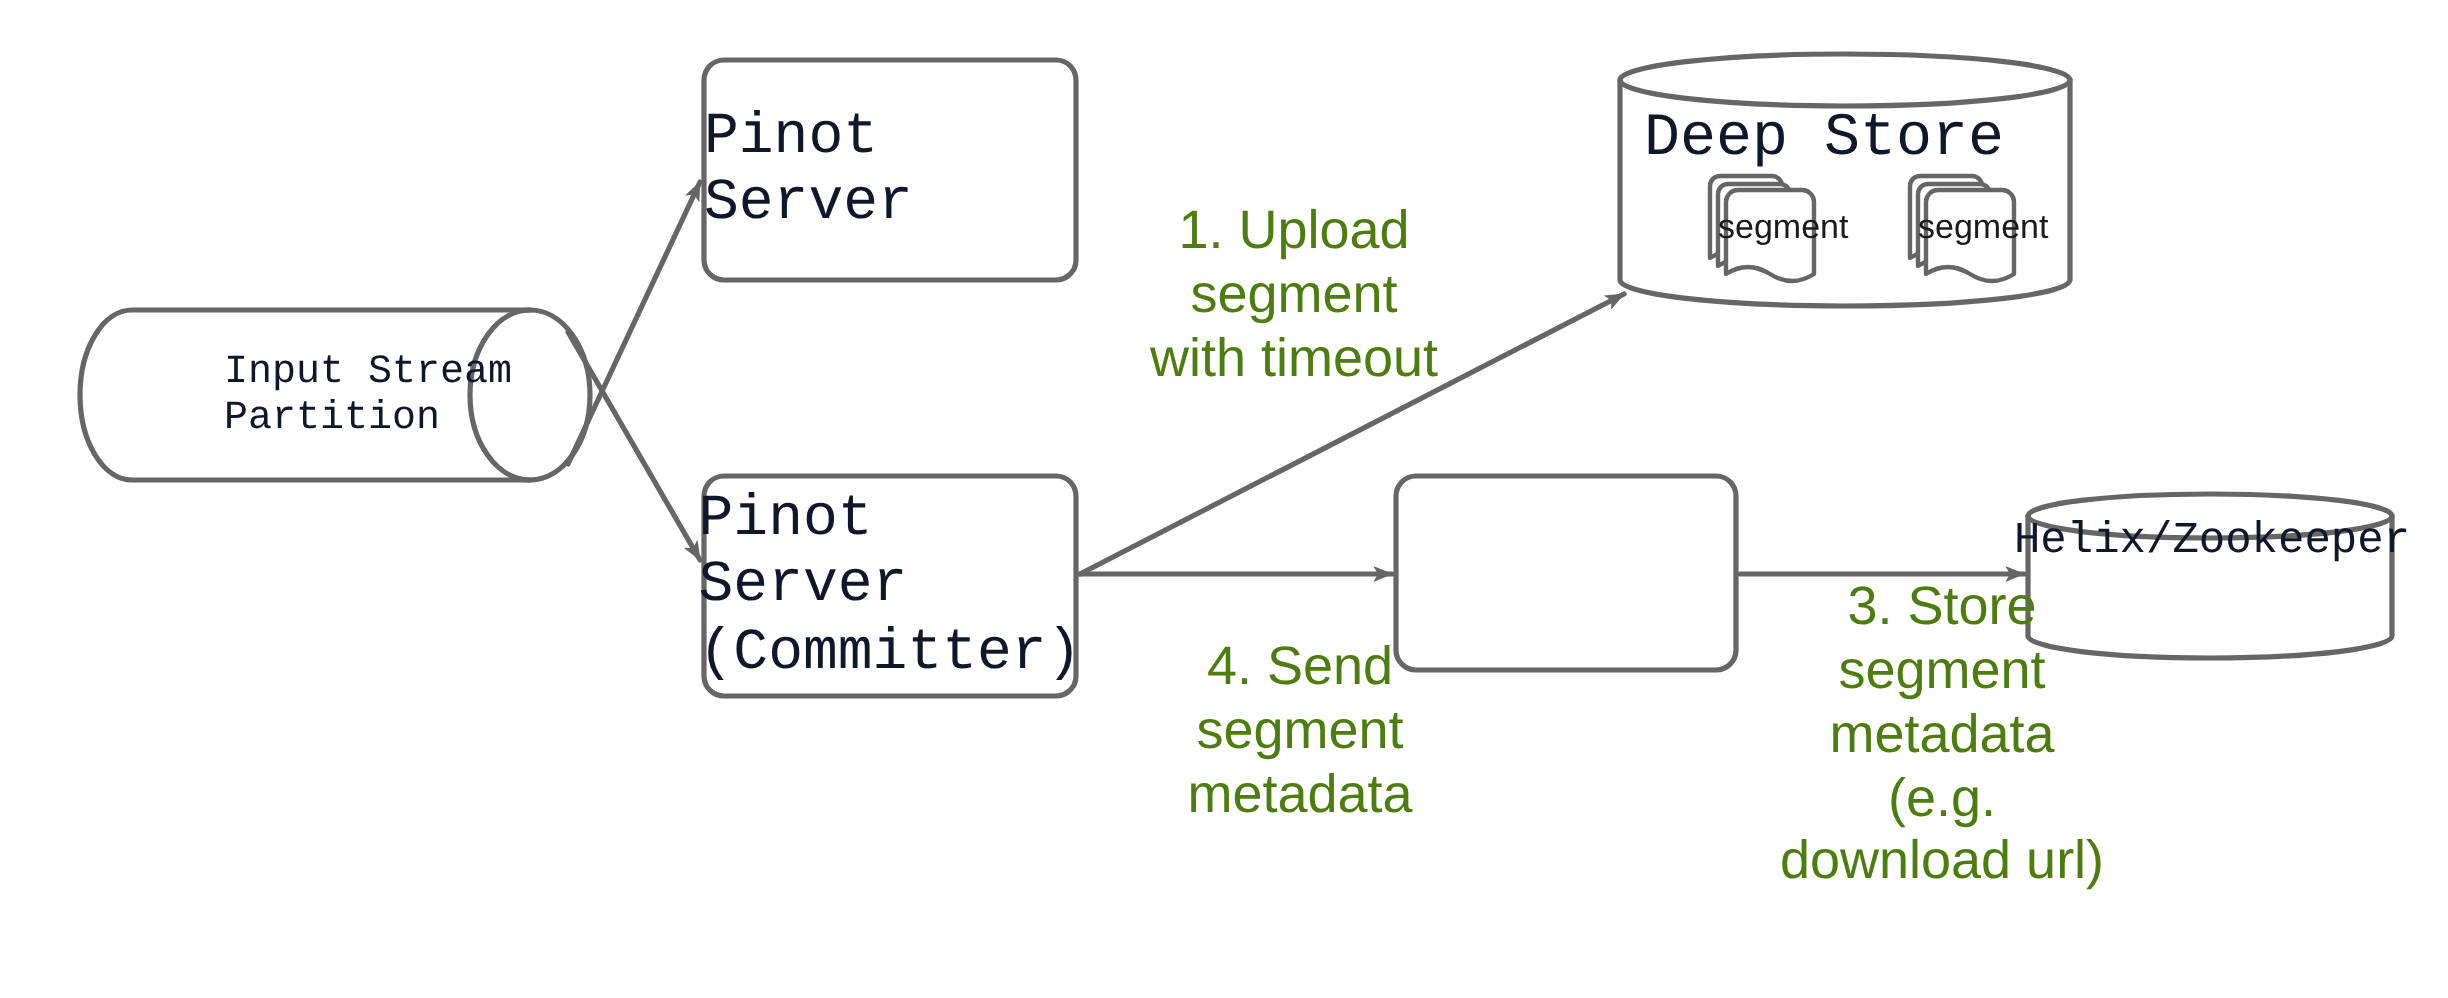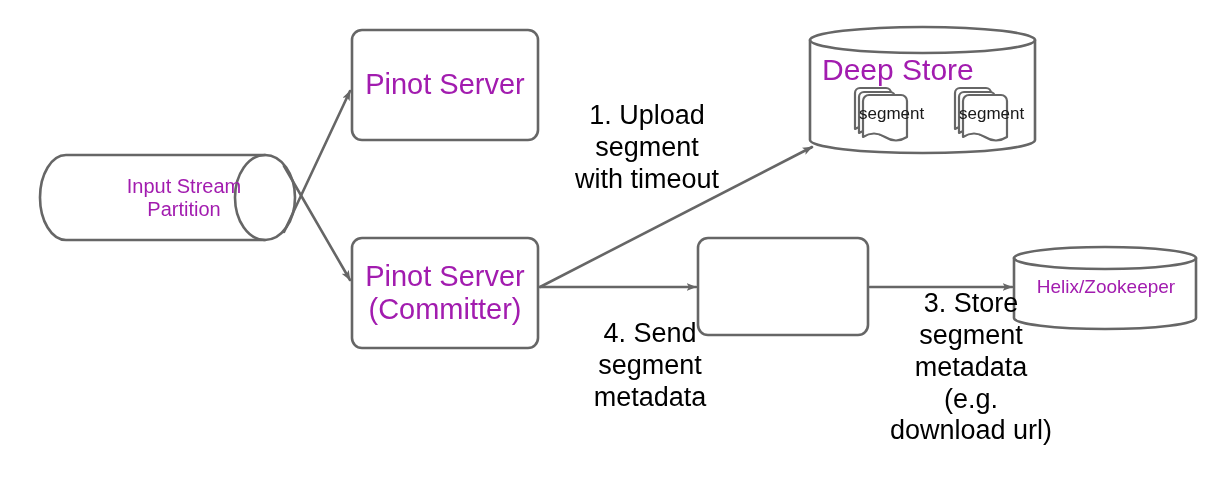--- a/index.html
+++ b/index.html
@@ -22,47 +22,47 @@
     left: 0;
     top: 0;
     width: 1224px;
     height: 499px;
   }
   .node-label {
     position: absolute;
     display: flex;
     align-items: center;
     justify-content: center;
-    text-align: center;
-    color: #a21caf;
+    color: #0f172a;
     line-height: 1.15;
     white-space: pre-line;
     pointer-events: none;
+    font-family: Liberation Mono, monospace;
   }
   .edge-label {
     position: absolute;
     text-align: center;
-    color: #000000;
+    color: #4d7c0f;
     line-height: 1.18;
     white-space: pre-line;
   }
   .seg-label {
     position: absolute;
     text-align: center;
     color: #1a1a1a;
     font-size: 17px;
     line-height: 1;
     white-space: pre-line;
   }
   .t-input-stream { left: 42px;  top: 160px; width: 212px; height: 76px; font-size: 20px; margin-left: 36px; }
   .t-pinot-server { left: 352px; top: 30px;  width: 186px; height: 110px; font-size: 29px; }
   .t-committer    { left: 352px; top: 238px; width: 186px; height: 110px; font-size: 29px; }
   .t-controller   { left: 698px; top: 238px; width: 170px; height: 97px;  font-size: 29px; }
   .t-deep-store   { left: 822px; top: 50px;  width: 200px; height: 40px;  font-size: 30px; justify-content: flex-start; }
-  .t-helix        { left: 1020px; top: 270px; width: 172px; height: 34px; font-size: 19px; }
+  .t-helix        { left: 1020px; top: 254px; width: 172px; height: 34px; font-size: 22px; }
   .l-upload   { left: 552px; top: 100px; width: 190px; font-size: 27px; }
   .l-send     { left: 560px; top: 318px; width: 180px; font-size: 27px; }
   .l-store    { left: 868px; top: 288px; width: 206px; font-size: 27px; }
 </style>
 </head>
 <body>
 
 <div id="diagram-canvas">
 
   <svg id="diagram-svg" viewBox="0 0 1224 499">

